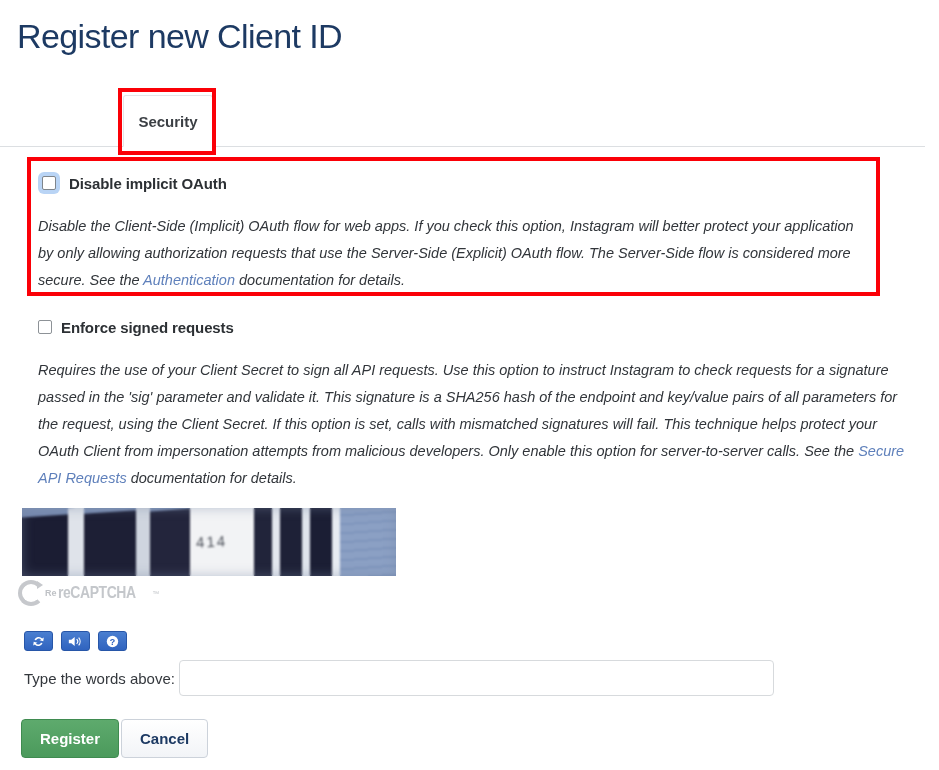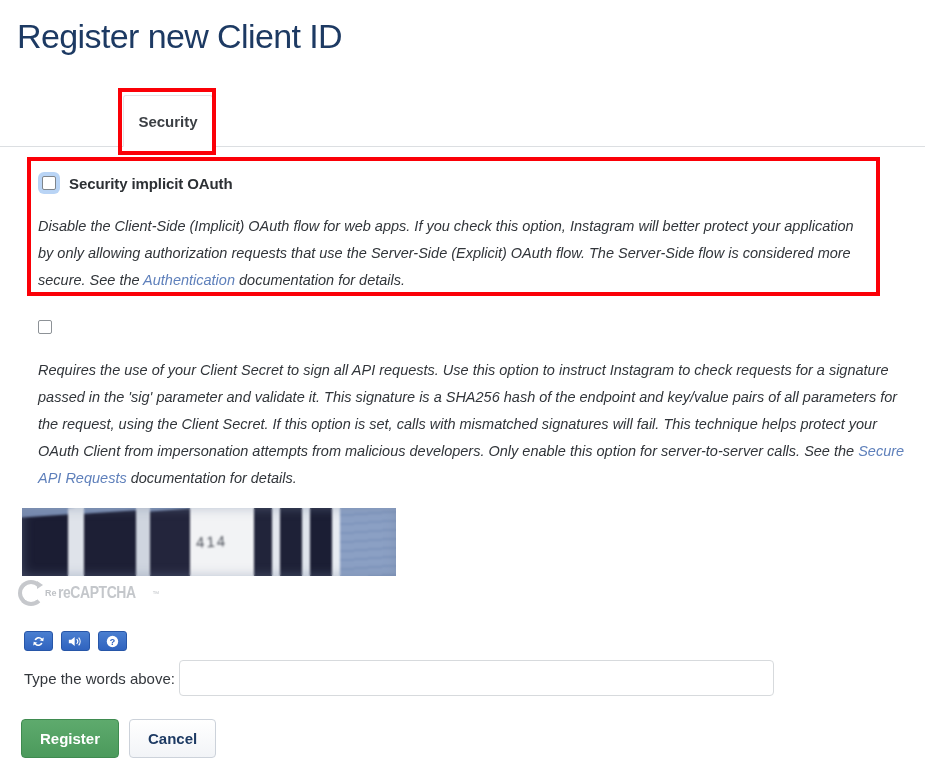--- a/index.html
+++ b/index.html
@@ -250,21 +250,21 @@
     font-size: 14px;
     color: #2f3337;
     outline: none;
   }
 
   
   .footer-btns {
     position: absolute;
     left: 21px; top: 719px;
     display: flex;
-    gap: 10px;
+    gap: 2px;
   }
   .btn {
     height: 39px;
     border-radius: 4px;
     font-size: 15px;
     font-weight: bold;
     display: flex;
     align-items: center;
     justify-content: center;
     cursor: pointer;
@@ -290,30 +290,31 @@
 
 <div class="tabstrip">
   <div class="tab tab-security">Security</div>
 </div>
 
 <div class="option opt-implicit">
   <div class="opt-head">
     <span class="cb-focus">
       <span class="cb"></span>
     </span>
-    <span class="opt-label">Security implicit OAuth</span>
+    <span class="opt-label">Disable implicit OAuth</span>
   </div>
   <div class="opt-desc">
     <span>Disable the Client-Side (Implicit) OAuth flow for web apps. If you check this option, Instagram will better protect your application by only allowing authorization requests that use the Server-Side (Explicit) OAuth flow. The Server-Side flow is considered more secure. See the </span><a href="#">Authentication</a><span> documentation for details.</span>
   </div>
 </div>
 
 <div class="option opt-signed">
   <div class="opt-head">
     <span class="cb"></span>
+    <span class="opt-label">Enforce signed requests</span>
   </div>
   <div class="opt-desc">
     <span>Requires the use of your Client Secret to sign all API requests. Use this option to instruct Instagram to check requests for a signature passed in the 'sig' parameter and validate it. This signature is a SHA256 hash of the endpoint and key/value pairs of all parameters for the request, using the Client Secret. If this option is set, calls with mismatched signatures will fail. This technique helps protect your OAuth Client from impersonation attempts from malicious developers. Only enable this option for server-to-server calls. See the </span><a href="#">Secure API Requests</a><span> documentation for details.</span>
   </div>
 </div>
 
 <div class="captcha-wrap">
   <div class="captcha-img">
     <div class="ci-sky"></div>
     <div class="ci-panelA"></div>

